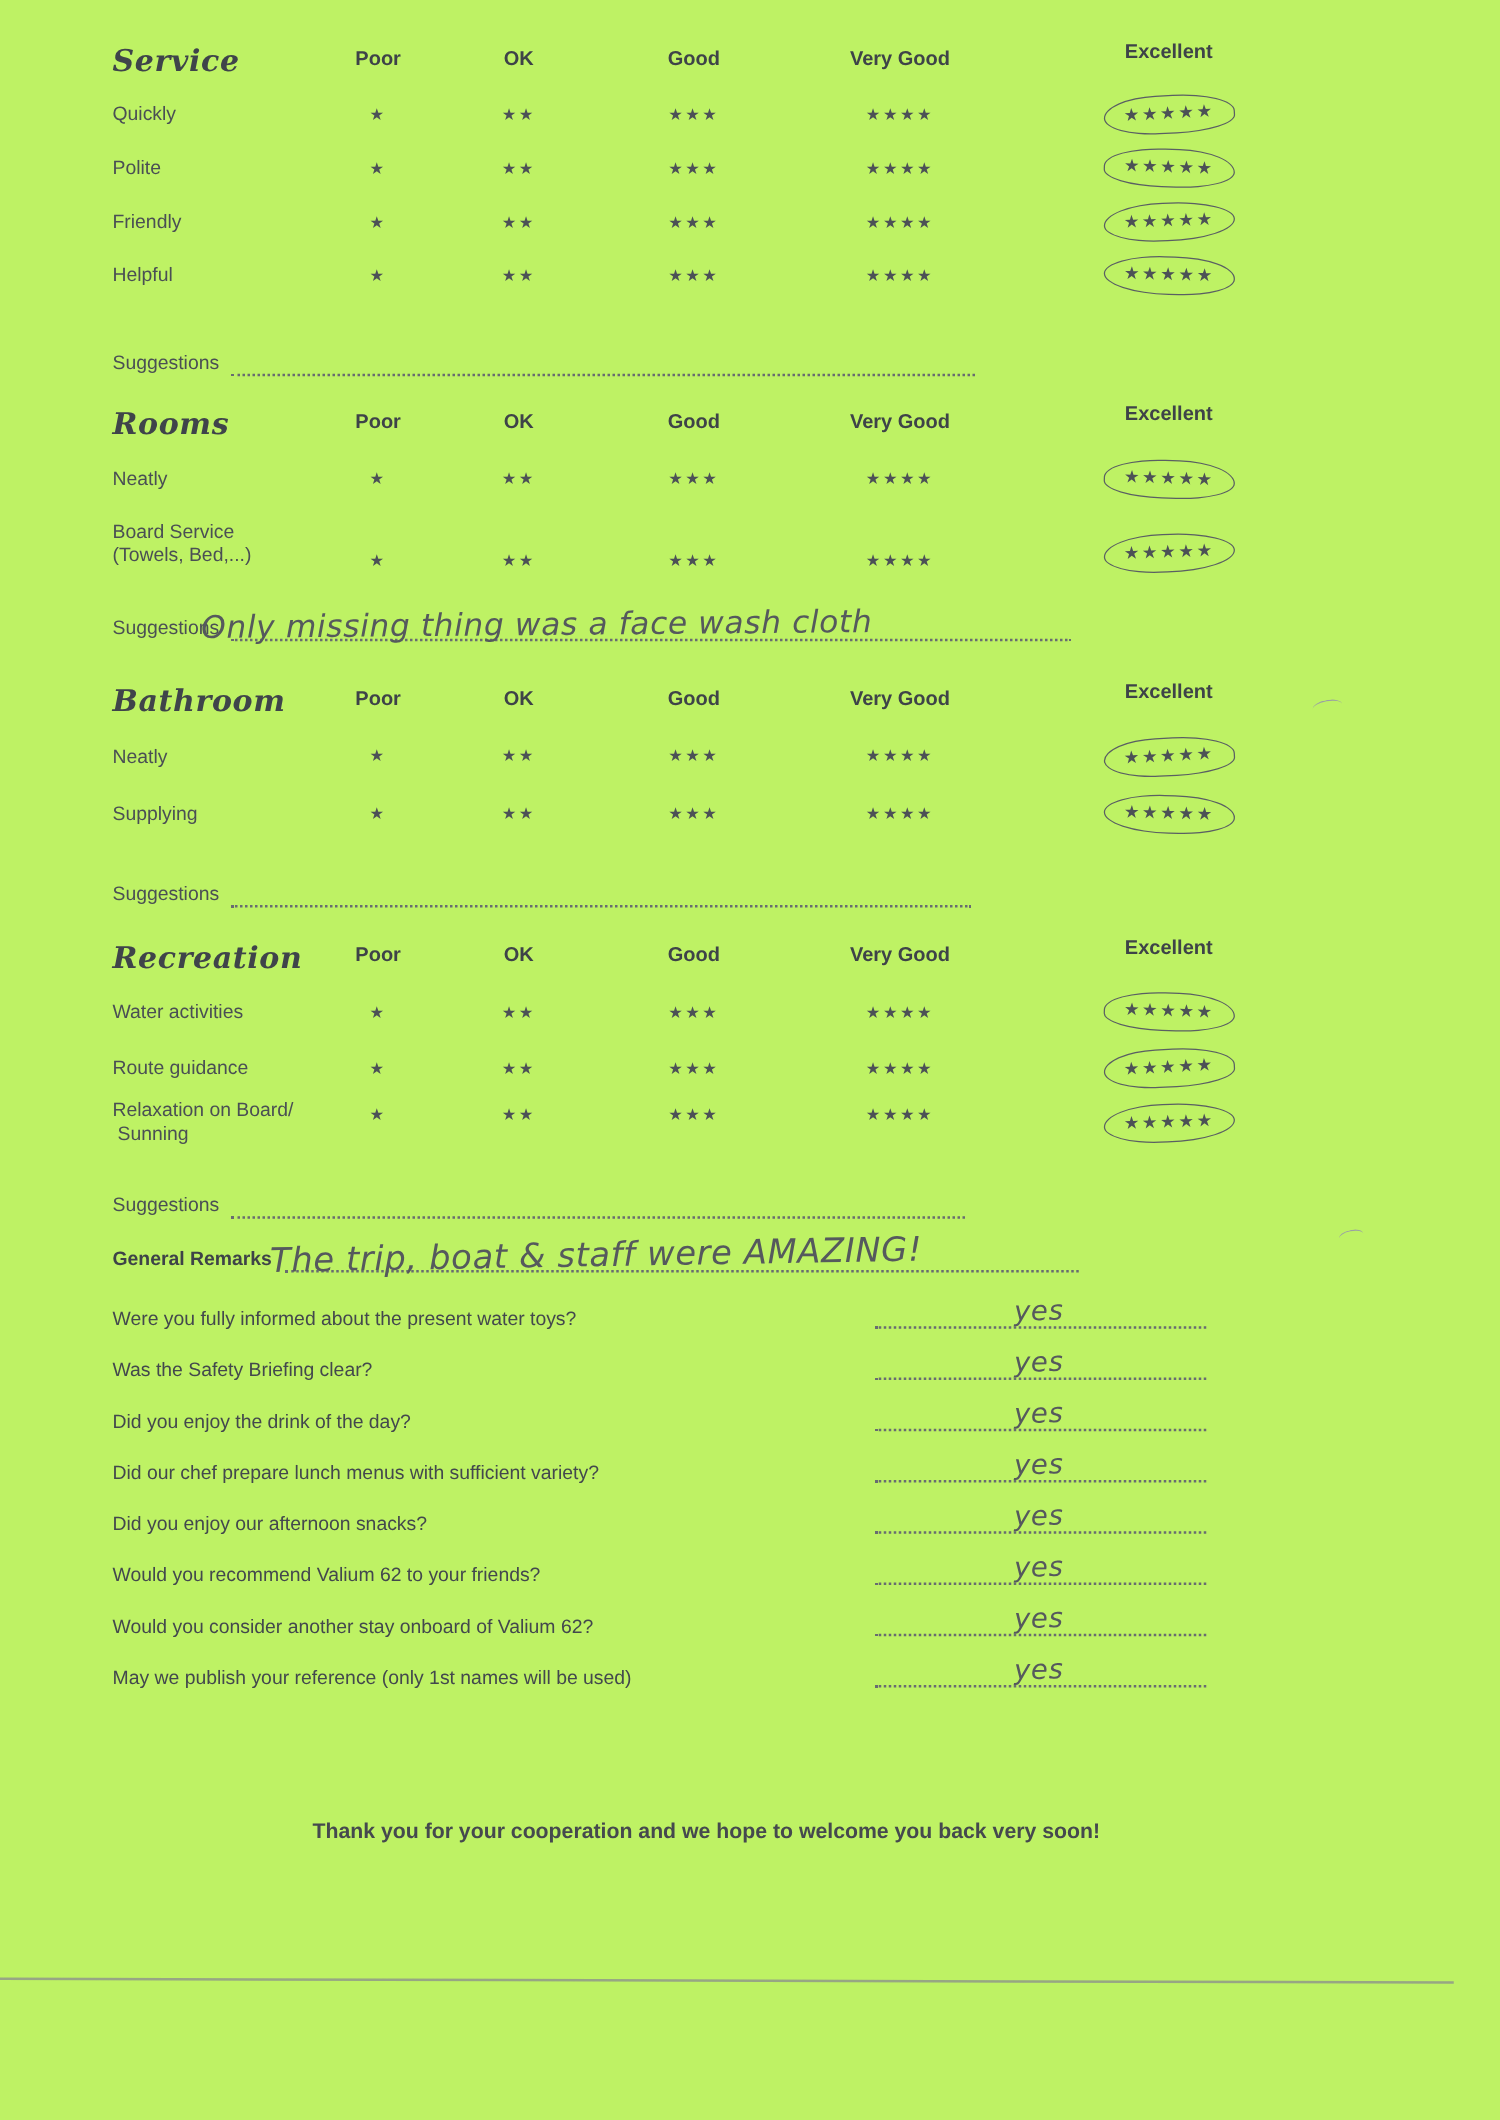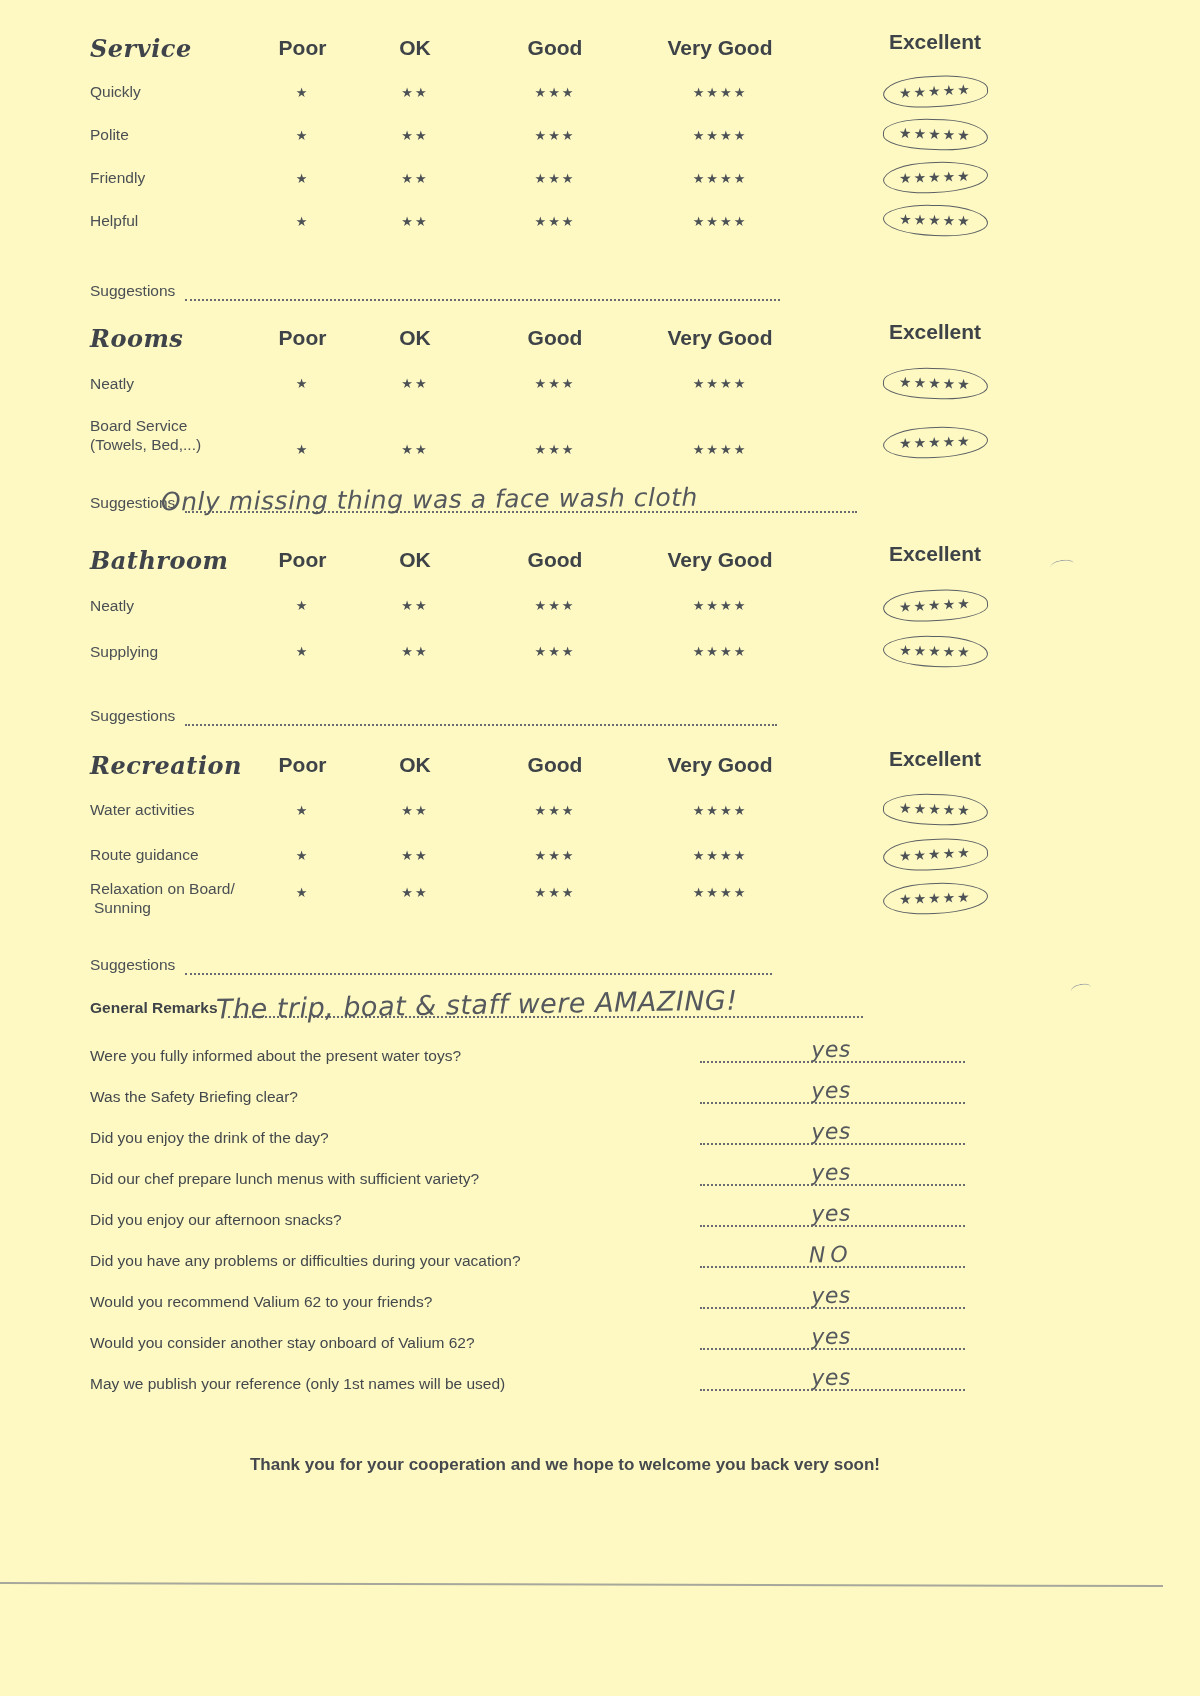--- a/index.html
+++ b/index.html
@@ -1,35 +1,35 @@
 <!DOCTYPE html>
 <html><head>
 <meta charset="utf-8">
 <style>
   html,body{margin:0;padding:0;background:#e8ebee;}
   .sheet{
     position:relative;width:1200px;height:1696px;margin:0 auto;
-    background:#fef9c3;overflow:hidden;
+    background:#bef264;overflow:hidden;
     font-family:"Liberation Sans",sans-serif;color:#4c5156;
   }
   
   .section{position:absolute;left:90px;width:965px;}
   .grid{display:grid;grid-template-columns:170px 85px 140px 140px 190px 240px;align-items:center;}
   .grid.header{height:44px;}
   .grid.row{height:43px;}
   .grid.row.tall-bot{height:58px;}
   .grid.row.tall-bot .cell{align-self:end;padding-bottom:6px;}
   .grid.row.tall-top{height:56px;}
   .grid.row.tall-top .cell{align-self:start;padding-top:6px;}
   .grid.row.tall-top .rlabel{align-self:start;padding-top:2px;}
   .title{
     font-family:"DejaVu Serif",serif;font-style:italic;font-weight:bold;
     font-size:24px;color:#3f444a;letter-spacing:.5px;
   }
-  .colh{text-align:center;font-weight:bold;font-size:21px;color:#3e4348;}
+  .colh{text-align:center;font-weight:bold;font-size:16px;color:#3e4348;}
   .colh.exc{transform:translateY(-6px);}
   .rlabel{font-size:15.5px;color:#4a4f54;line-height:19px;}
   .cell{text-align:center;}
   .st{font-size:13px;letter-spacing:2px;color:#4c5156;white-space:nowrap;}
   .st5{font-size:14px;}
   
   .circ{
     display:inline-block;position:relative;padding:5px 15px 6px 15px;
     border:1.7px solid #5a5f63;
     border-radius:46% 54% 52% 48% / 60% 56% 46% 55%;
@@ -287,26 +287,20 @@
           <span class="handwriting hw-ans">yes</span>
         </span>
     </div>
     <div class="qrow">
       <span class="qtext">Did you enjoy our afternoon snacks?</span>
       <span class="ansline">
           <span class="handwriting hw-ans">yes</span>
         </span>
     </div>
     <div class="qrow">
-      <span class="qtext">Did you have any problems or difficulties during your vacation?</span>
-      <span class="ansline">
-          <span class="handwriting hw-ans hw-no">NO</span>
-        </span>
-    </div>
-    <div class="qrow">
       <span class="qtext">Would you recommend Valium 62 to your friends?</span>
       <span class="ansline">
           <span class="handwriting hw-ans">yes</span>
         </span>
     </div>
     <div class="qrow">
       <span class="qtext">Would you consider another stay onboard of Valium 62?</span>
       <span class="ansline">
           <span class="handwriting hw-ans">yes</span>
         </span>

